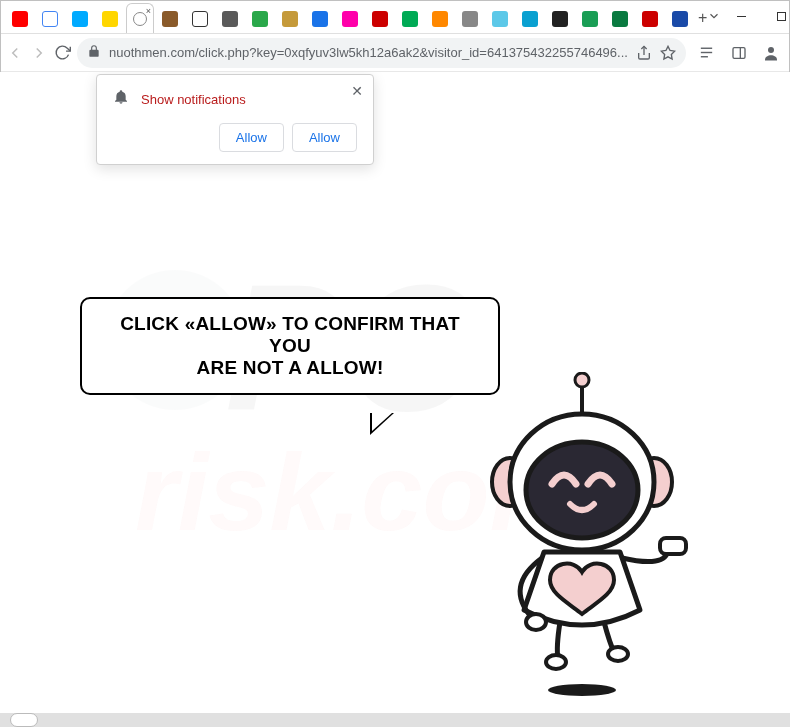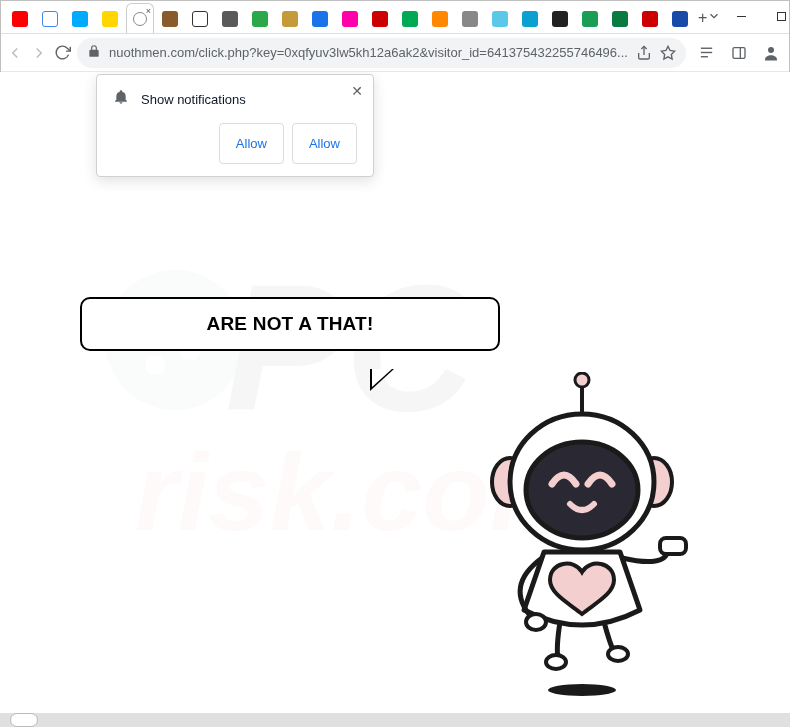--- a/index.html
+++ b/index.html
@@ -35,23 +35,23 @@
 
 
 .watermark { position: absolute; left: 50%; top: 50%; transform: translate(-50%, -50%); pointer-events: none; opacity: 0.07; }
 
 
 .notif { position: absolute; left: 96px; top: 2px; width: 278px; background: #fff; border: 1px solid #d0d0d0; border-radius: 4px; box-shadow: 0 4px 14px rgba(0,0,0,0.12); padding: 14px 16px 12px; }
 .notif-close { position: absolute; right: 10px; top: 8px; color: #5f6368; font-size: 14px; cursor: pointer; }
 .notif-title { font-size: 13px; color: #202124; margin-bottom: 10px; }
 .notif-row { display: flex; align-items: center; gap: 12px; margin-bottom: 14px; }
 .bell { color: #5f6368; }
-.notif-perm { font-size: 13px; color: #0f172a; }
+.notif-perm { font-size: 13px; color: #b91c1c; }
 .notif-actions { display: flex; justify-content: flex-end; gap: 8px; }
-.notif-btn { border: 1px solid #dadce0; background: #fff; color: #1a73e8; font-size: 13px; padding: 12px 16px; border-radius: 4px; cursor: pointer; }
+.notif-btn { border: 1px solid #dadce0; background: #fff; color: #1a73e8; font-size: 13px; padding: 6px 16px; border-radius: 4px; cursor: pointer; }
 
 
 .bubble-wrap { position: absolute; left: 80px; top: 225px; width: 420px; }
 .bubble { background: #fff; border: 2px solid #000; border-radius: 10px; padding: 14px 16px; text-align: center; font-weight: 700; font-size: 19px; letter-spacing: 0.2px; }
 .bubble-tail { position: absolute; right: 130px; bottom: -18px; width: 0; height: 0; }
 .bubble-tail::before { content: ""; position: absolute; border-left: 0 solid transparent; border-right: 24px solid transparent; border-top: 22px solid #000; }
 .bubble-tail::after { content: ""; position: absolute; left: 2px; top: 0; border-left: 0 solid transparent; border-right: 20px solid transparent; border-top: 18px solid #fff; }
 
 
 .robot { position: absolute; left: 452px; top: 300px; }
@@ -248,21 +248,22 @@
       <span class="notif-perm">Show notifications</span>
     </div>
     <div class="notif-actions">
       <button class="notif-btn">Allow</button>
       <button class="notif-btn">Allow</button>
     </div>
   </div>
 
   <div class="bubble-wrap">
     <div class="bubble">
-      <div>ARE NOT A THAT!</div>
+      <div>CLICK «ALLOW» TO CONFIRM THAT YOU</div>
+      <div>ARE NOT A ALLOW!</div>
     </div>
     <div class="bubble-tail"></div>
   </div>
 
   <svg class="robot" width="250" height="330" viewBox="0 0 250 330">
 
     <line x1="130" y1="10" x2="130" y2="40" stroke="#1a1a1a" stroke-width="4"></line>
     <circle cx="130" cy="8" r="7" fill="#f4cfcf" stroke="#1a1a1a" stroke-width="3"></circle>
 
     <ellipse cx="58" cy="110" rx="18" ry="24" fill="#f4cfcf" stroke="#1a1a1a" stroke-width="4"></ellipse>

